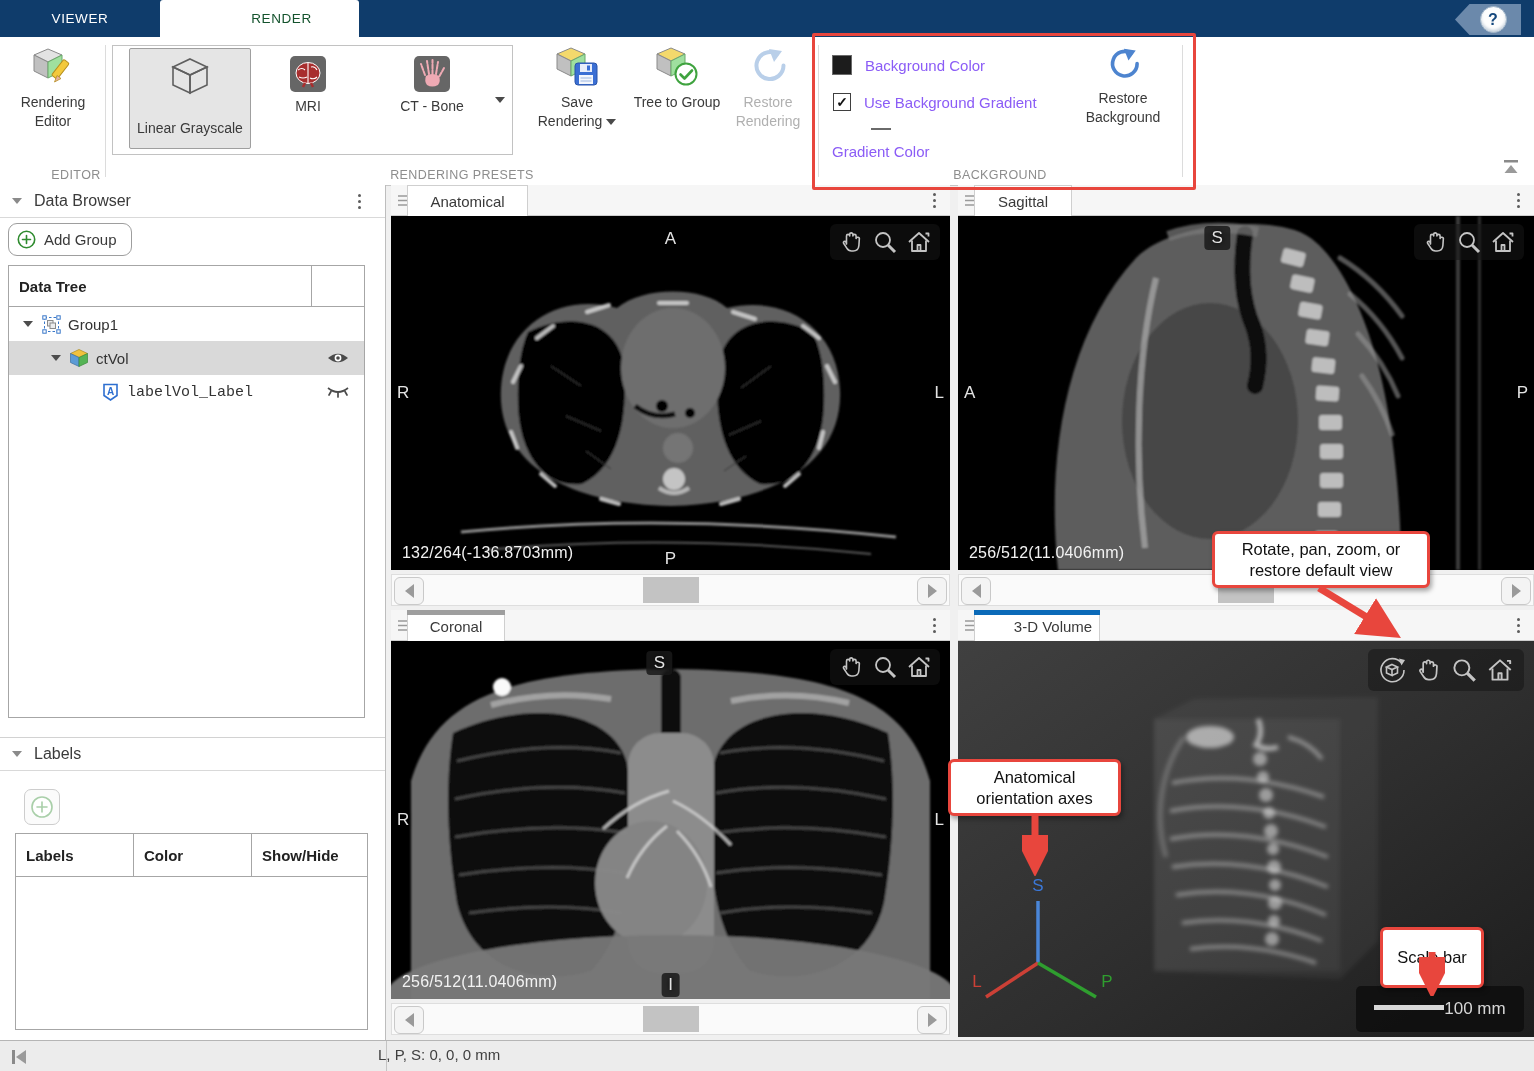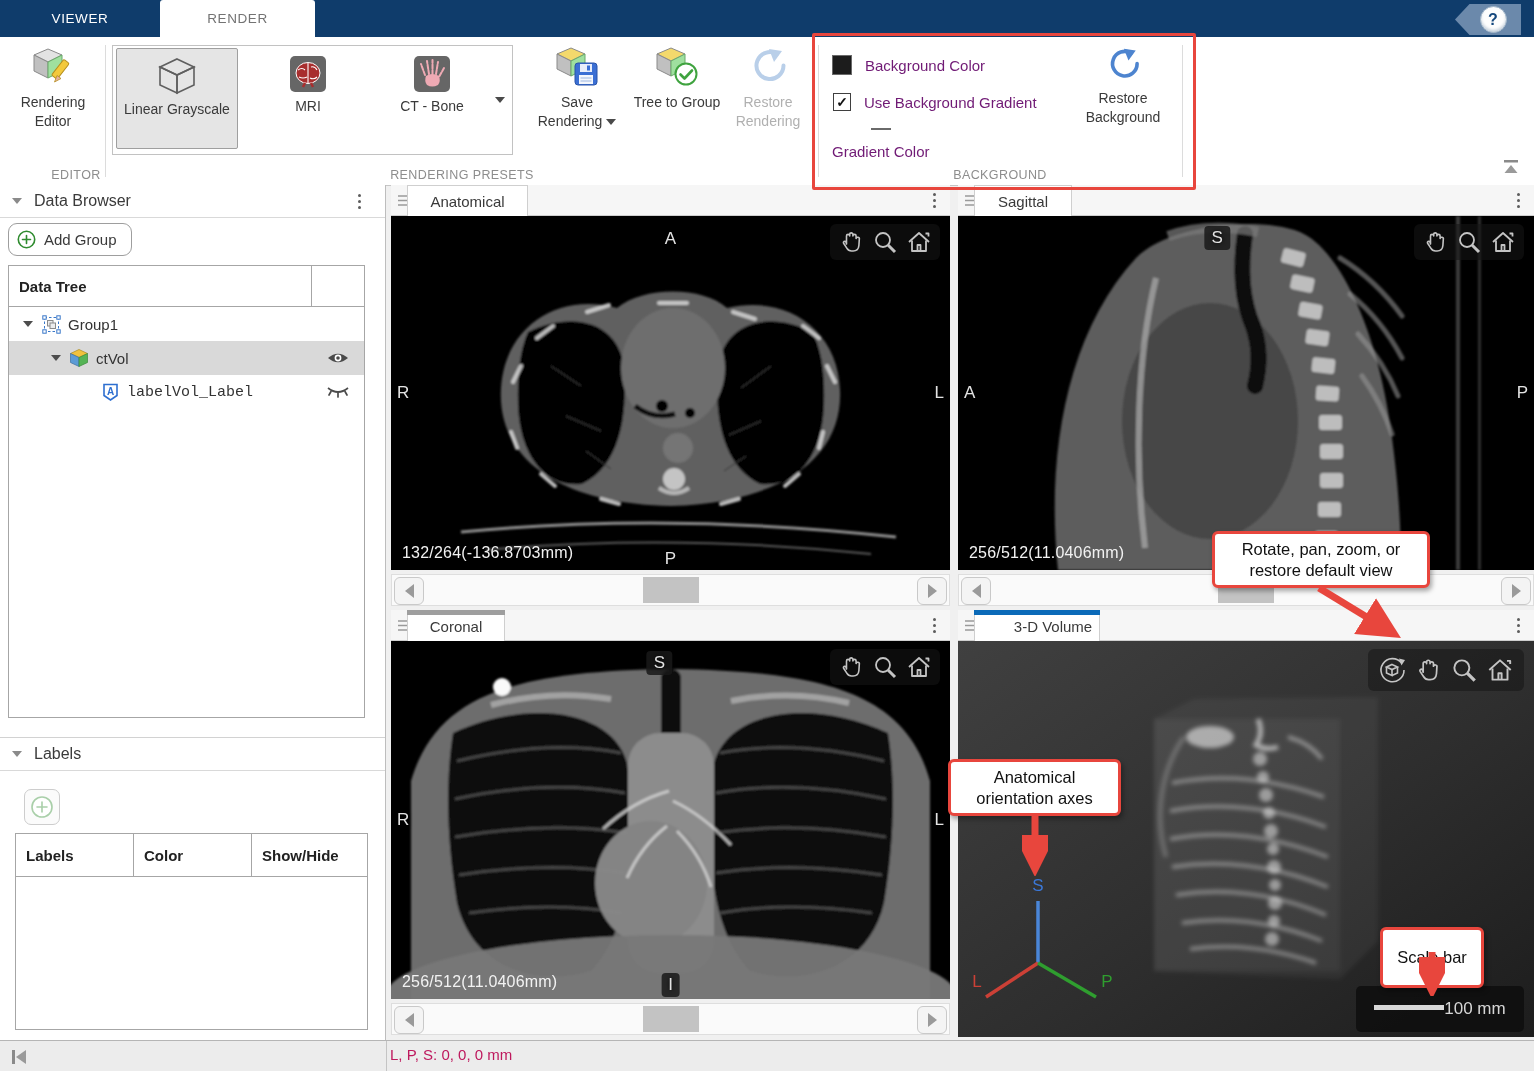--- a/index.html
+++ b/index.html
@@ -3,39 +3,39 @@
 <meta charset="utf-8">
 <style>
   html,body{margin:0;padding:0;background:#dfe3e8;}
   body{font-family:"Liberation Sans",sans-serif;-webkit-font-smoothing:antialiased;}
   #app{position:relative;width:1534px;height:1071px;background:#f0f0f0;overflow:hidden;font-size:14px;color:#333;}
 
   
   .tabstrip{position:absolute;left:0;top:0;width:1534px;height:37px;background:#0f3c6b;}
   .apptab{position:absolute;top:0;height:37px;display:flex;align-items:center;justify-content:center;font-size:13.5px;letter-spacing:.6px;cursor:default;}
   .apptab.inactive{color:#fff;}
-  .apptab.active{background:#fff;color:#737373;border-radius:3px 3px 0 0;}
+  .apptab.active{background:#fff;color:#14532d;border-radius:3px 3px 0 0;padding-left:44px;}
   .helpbtn{position:absolute;top:4px;right:13px;width:66px;height:31px;background:#6b89ab;clip-path:polygon(22% 0,100% 0,100% 100%,22% 100%,0 50%);display:flex;align-items:center;justify-content:center;}
   .helpcircle{width:25px;height:25px;border-radius:50%;background:#fdfdfd;border:1px solid #9db2c6;box-shadow:inset 0 -2px 3px #c3cfdb;display:flex;align-items:center;justify-content:center;font-weight:bold;font-size:16px;color:#14477d;margin-left:10px;}
 
   
   .toolbar{position:absolute;left:0;top:37px;width:1534px;height:148px;background:#fff;border-bottom:1px solid #c6c6c6;}
   .tsep{position:absolute;top:8px;height:132px;width:1px;background:#dcdcdc;}
   .tsection{position:absolute;bottom:3px;text-align:center;font-size:12.5px;color:#8d8d8d;letter-spacing:.4px;}
   .tbtn{position:absolute;top:8px;display:flex;flex-direction:column;align-items:center;cursor:default;}
   .tbtn .lbl{font-size:14px;color:#3a3a3a;text-align:center;line-height:1.35;margin-top:4px;}
   .tbtn.disabled .lbl{color:#b0b0b0;}
   .gallery{position:absolute;left:112px;top:8px;width:376px;height:108px;background:#fff;border:1px solid #c2c2c2;}
   .gitem{position:absolute;top:2px;height:101px;display:flex;flex-direction:column;align-items:center;justify-content:flex-start;padding-top:7px;box-sizing:border-box;}
   .gitem .lbl{font-size:14px;color:#3a3a3a;text-align:center;line-height:1.3;margin-top:4px;}
   .gitem.selected{background:#e5e5e5;border:1px solid #9f9f9f;border-radius:2px;}
   .gdrop{position:absolute;left:488px;top:8px;width:24px;height:108px;border:1px solid #c2c2c2;border-left:none;background:#fff;display:flex;align-items:center;justify-content:center;}
   .caret{display:inline-block;width:0;height:0;border-left:5px solid transparent;border-right:5px solid transparent;border-top:6px solid #4a4a4a;vertical-align:middle;}
   .bgrow{position:absolute;left:832px;display:flex;align-items:center;gap:13px;height:20px;}
-  .bgrow .lbl{font-size:15px;color:#701a75;white-space:nowrap;}
+  .bgrow .lbl{font-size:15px;color:#8b5cf6;white-space:nowrap;}
   .swatch{width:20px;height:20px;border:1px solid #6a6a6a;box-sizing:border-box;}
   .swatch.bgcol{background:#1c1c1c;}
   .swatch.gradcol{background:#4f4f4f;}
   .checkbox{width:18px;height:18px;background:#fff;border:1.5px solid #3f3f3f;box-sizing:border-box;display:flex;align-items:center;justify-content:center;margin-left:1px;}
   .checkbox.checked::after{content:"✓";font-weight:bold;font-size:14px;color:#111;line-height:1;}
   .redrect{position:absolute;left:812px;top:33px;width:378px;height:151px;border:3px solid #e8463d;border-radius:2px;z-index:50;pointer-events:none;}
   .collapse-ribbon{position:absolute;right:12px;bottom:6px;}
 
   
   .leftpanel{position:absolute;left:0;top:185px;width:386px;height:855px;background:#fff;border-right:1px solid #bdbdbd;box-sizing:border-box;}
@@ -76,21 +76,21 @@
   .sb{position:absolute;height:32px;background:#fafafa;border:1px solid #dedede;box-sizing:border-box;}
   .sb-btn{position:absolute;top:2px;width:28px;height:26px;border:1px solid #c9c9c9;border-radius:6px;background:#f4f4f4;display:flex;align-items:center;justify-content:center;}
   .sb-btn.l{left:2px;} .sb-btn.r{right:2px;}
   .tri-l{width:0;height:0;border-top:7px solid transparent;border-bottom:7px solid transparent;border-right:9px solid #9a9a9a;}
   .tri-r{width:0;height:0;border-top:7px solid transparent;border-bottom:7px solid transparent;border-left:9px solid #9a9a9a;}
   .sb-thumb{position:absolute;top:2px;left:50%;margin-left:-28px;width:56px;height:26px;background:#c3c3c3;}
 
   
   .statusbar{position:absolute;left:0;top:1040px;width:1534px;height:31px;background:#ececec;border-top:1px solid #b5b5b5;box-sizing:border-box;}
   .statusbar .div{position:absolute;left:386px;top:0;bottom:0;width:1px;background:#c4c4c4;}
-  .statustxt{position:absolute;left:390px;top:5px;font-size:15px;color:#be185d;text-align:right;}
+  .statustxt{position:absolute;left:378px;top:5px;font-size:15px;color:#404040;text-align:right;}
 
   
   .callout{position:absolute;background:#fff;border:3px solid #e8463d;border-radius:6px;box-shadow:2px 3px 5px rgba(0,0,0,.35);padding:5px 9px;font-size:16.5px;color:#111;text-align:center;line-height:1.25;z-index:60;box-sizing:border-box;display:flex;align-items:center;justify-content:center;}
   .cArrow{position:absolute;z-index:60;pointer-events:none;}
 </style>
 </head>
 <body>
 
 <div id="app">
 
@@ -117,21 +117,21 @@
         <polygon points="32,10 18,17 18,33 32,26" fill="#9fe09f" stroke="#6aa86a"></polygon>
         <rect x="27" y="14" width="7" height="20" rx="1.5" fill="#f3c93c" stroke="#b58f1e" transform="rotate(38 30 24)"></rect>
         <polygon points="24.5,37 31,33.5 27,30.5" fill="#e8b0a0" stroke="#b58f1e" stroke-width=".8"></polygon>
       </svg>
       <div class="lbl">Rendering Editor</div>
     </div>
     <div class="tsection" style="left:0;width:106px;padding-left:23px;">EDITOR</div>
     <div class="tsep" style="left:105px;"></div>
 
     <div class="gallery">
-      <div class="gitem selected" style="left:3px;width:122px;">
+      <div class="gitem selected" style="left:16px;width:122px;gap:19px;">
         <svg width="42" height="40" viewBox="0 0 42 40">
           <polygon points="21,3 38,11 21,19 4,11" fill="none" stroke="#5f5f5f" stroke-width="1.6"></polygon>
           <polygon points="4,11 21,19 21,37 4,29" fill="none" stroke="#5f5f5f" stroke-width="1.6"></polygon>
           <polygon points="38,11 21,19 21,37 38,29" fill="none" stroke="#5f5f5f" stroke-width="1.6"></polygon>
         </svg>
         <div class="lbl">Linear Grayscale</div>
       </div>
       <div class="gitem" style="left:140px;width:110px;">
         <svg width="38" height="38" viewBox="0 0 38 38">
           <rect x="1" y="1" width="36" height="36" rx="5" fill="#666"></rect>

